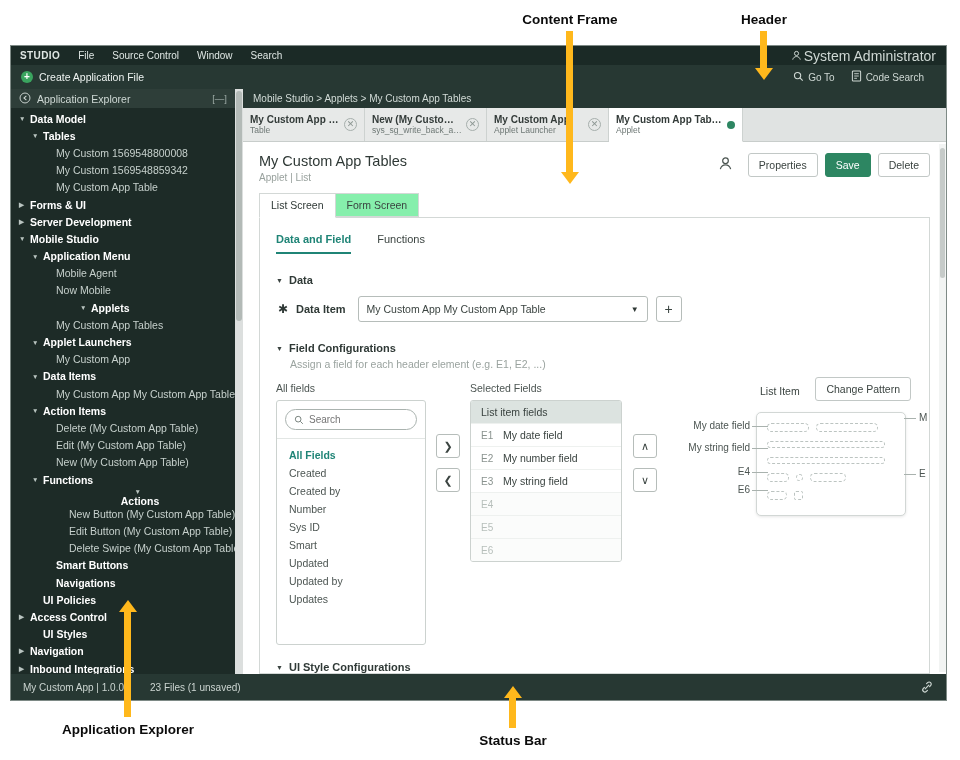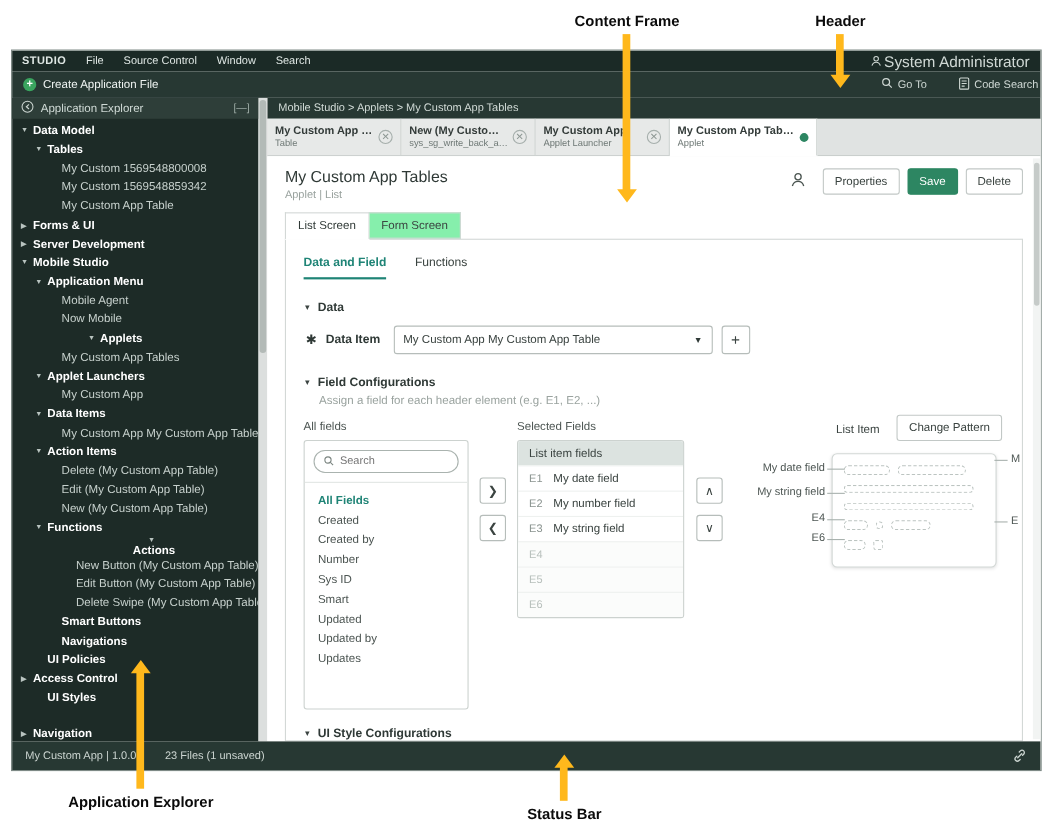--- a/index.html
+++ b/index.html
@@ -13,21 +13,21 @@
 
   
   .app{position:absolute;left:10px;top:45px;width:937px;height:656px;border:1px solid #7e8a86;background:#fff;overflow:hidden}
   .menubar{height:19px;background:#1b2a26;display:flex;align-items:center;color:#dfe7e4;font-size:10px}
   .menu-item{padding:0 9px;cursor:default;white-space:nowrap}
   .menu-item.studio{font-weight:bold;letter-spacing:.4px}
   .menu-user{margin-left:auto;display:flex;gap:2px;padding-right:10px;color:#cfd8d4;font-size:14px}
   .toolbar{height:24px;background:#273833;display:flex;align-items:center;color:#eef3f1;font-size:10.5px}
   .create{display:flex;align-items:center;gap:6px;padding-left:10px;cursor:default}
   .plus-circle{width:12px;height:12px;border-radius:50%;background:#3aa45f;color:#fff;font-size:10px;line-height:12px;text-align:center;font-weight:bold}
-  .toolbar-right{margin-left:auto;display:flex;gap:28px;padding-right:2px;font-size:10px;color:#cfd8d4}
+  .toolbar-right{margin-left:auto;display:flex;gap:16px;padding-right:22px;font-size:10px;color:#cfd8d4}
   .tool-link{display:flex;align-items:center;gap:4px;cursor:default}
 
   .main{position:absolute;top:43px;left:0;right:0;bottom:26px;display:flex}
   
   .sidebar{width:224px;background:#1d2b27;display:flex;flex-direction:column;flex:none;min-width:0}
   .sidebar-header{height:19px;background:#2e3e39;display:flex;align-items:center;gap:6px;padding:0 8px;color:#cfd9d5;font-size:10.5px;flex:none}
   .collapse{margin-left:auto;color:#9fada8;font-size:9.5px}
   .tree{flex:1;overflow:hidden;padding-top:2px}
   .tree-row{height:17.2px;display:flex;align-items:center;font-size:10.5px;color:#c6d0cc;white-space:nowrap;cursor:default}
   .tree-row.bold{font-weight:bold;color:#fff}
@@ -308,21 +308,21 @@
             <span class="tree-label">UI Policies</span>
           </div>
           <div class="tree-row bold" style="padding-left: 8px;">
             <span class="tree-arrow">▶</span>
             <span class="tree-label">Access Control</span>
           </div>
           <div class="tree-row bold" style="padding-left: 21px;">
             <span class="tree-arrow"></span>
             <span class="tree-label">UI Styles</span>
           </div>
-          <div class="tree-row bold" style="padding-left: 8px; margin-top: 16px;">
+          <div class="tree-row bold" style="padding-left: 8px;">
             <span class="tree-arrow">▶</span>
             <span class="tree-label">Navigation</span>
           </div>
           <div class="tree-row bold" style="padding-left: 8px;">
             <span class="tree-arrow">▶</span>
             <span class="tree-label">Inbound Integrations</span>
           </div>
         </div>
     </div>
     <div class="side-scroll">

